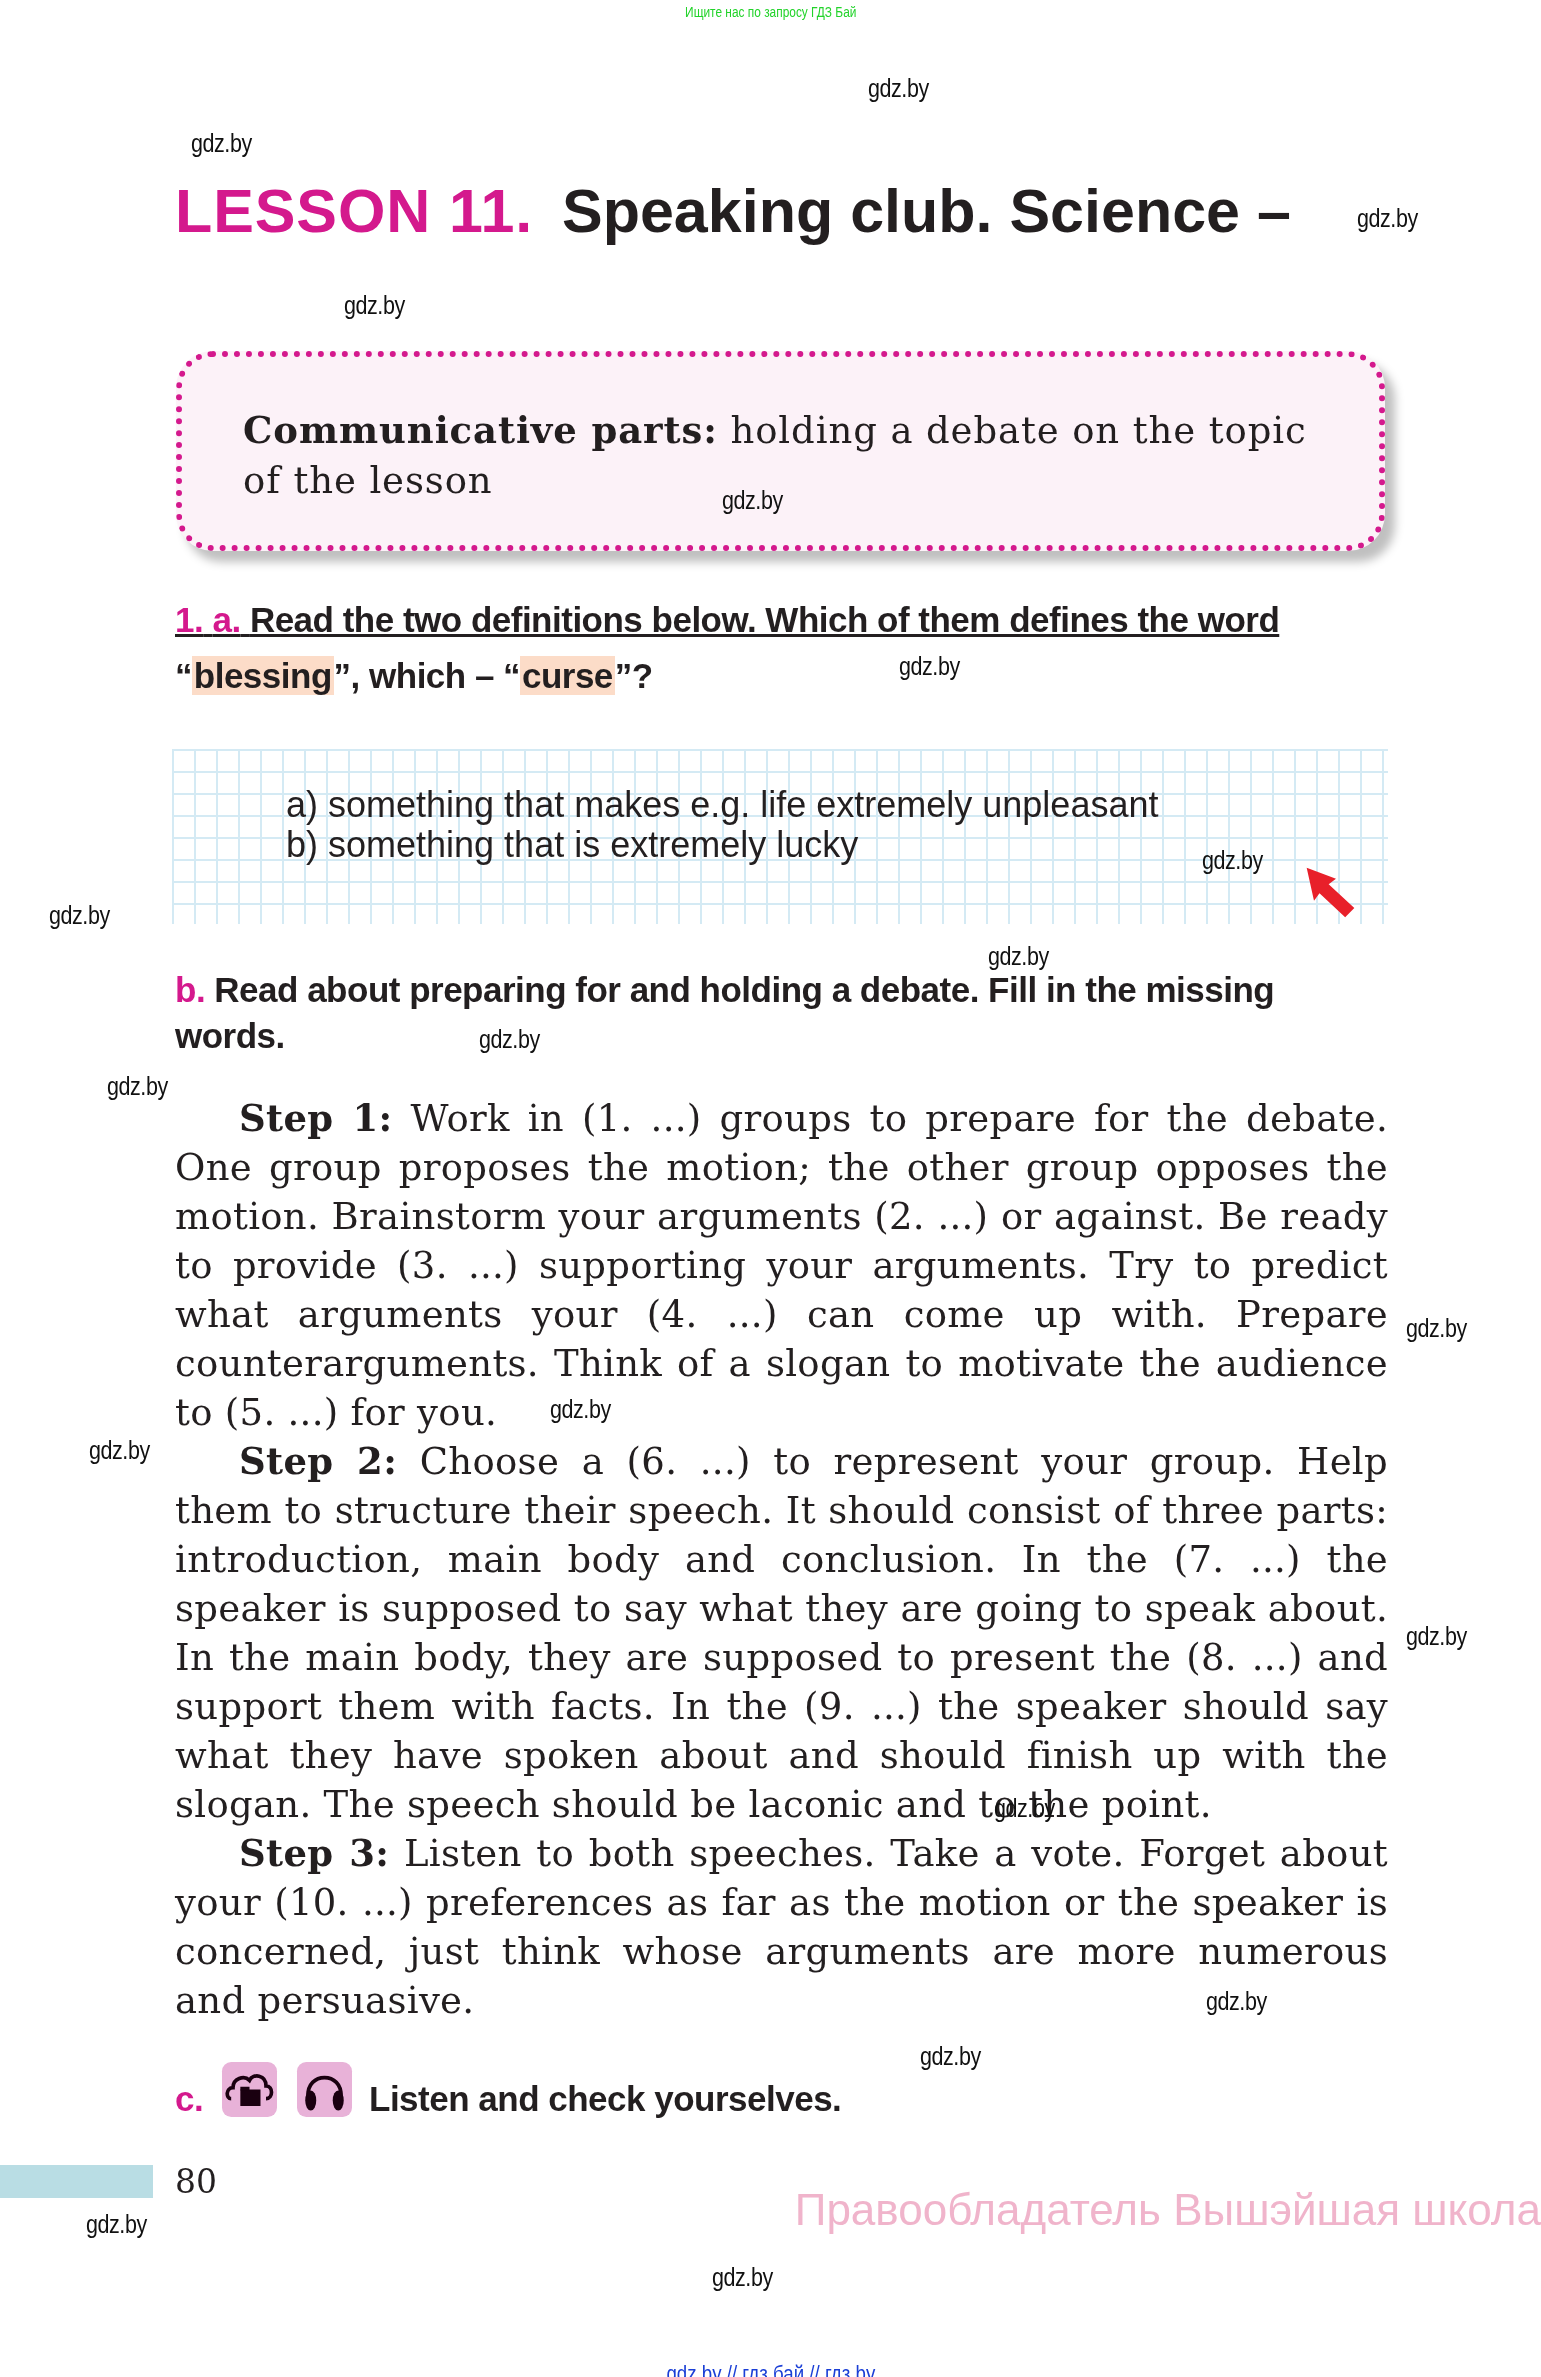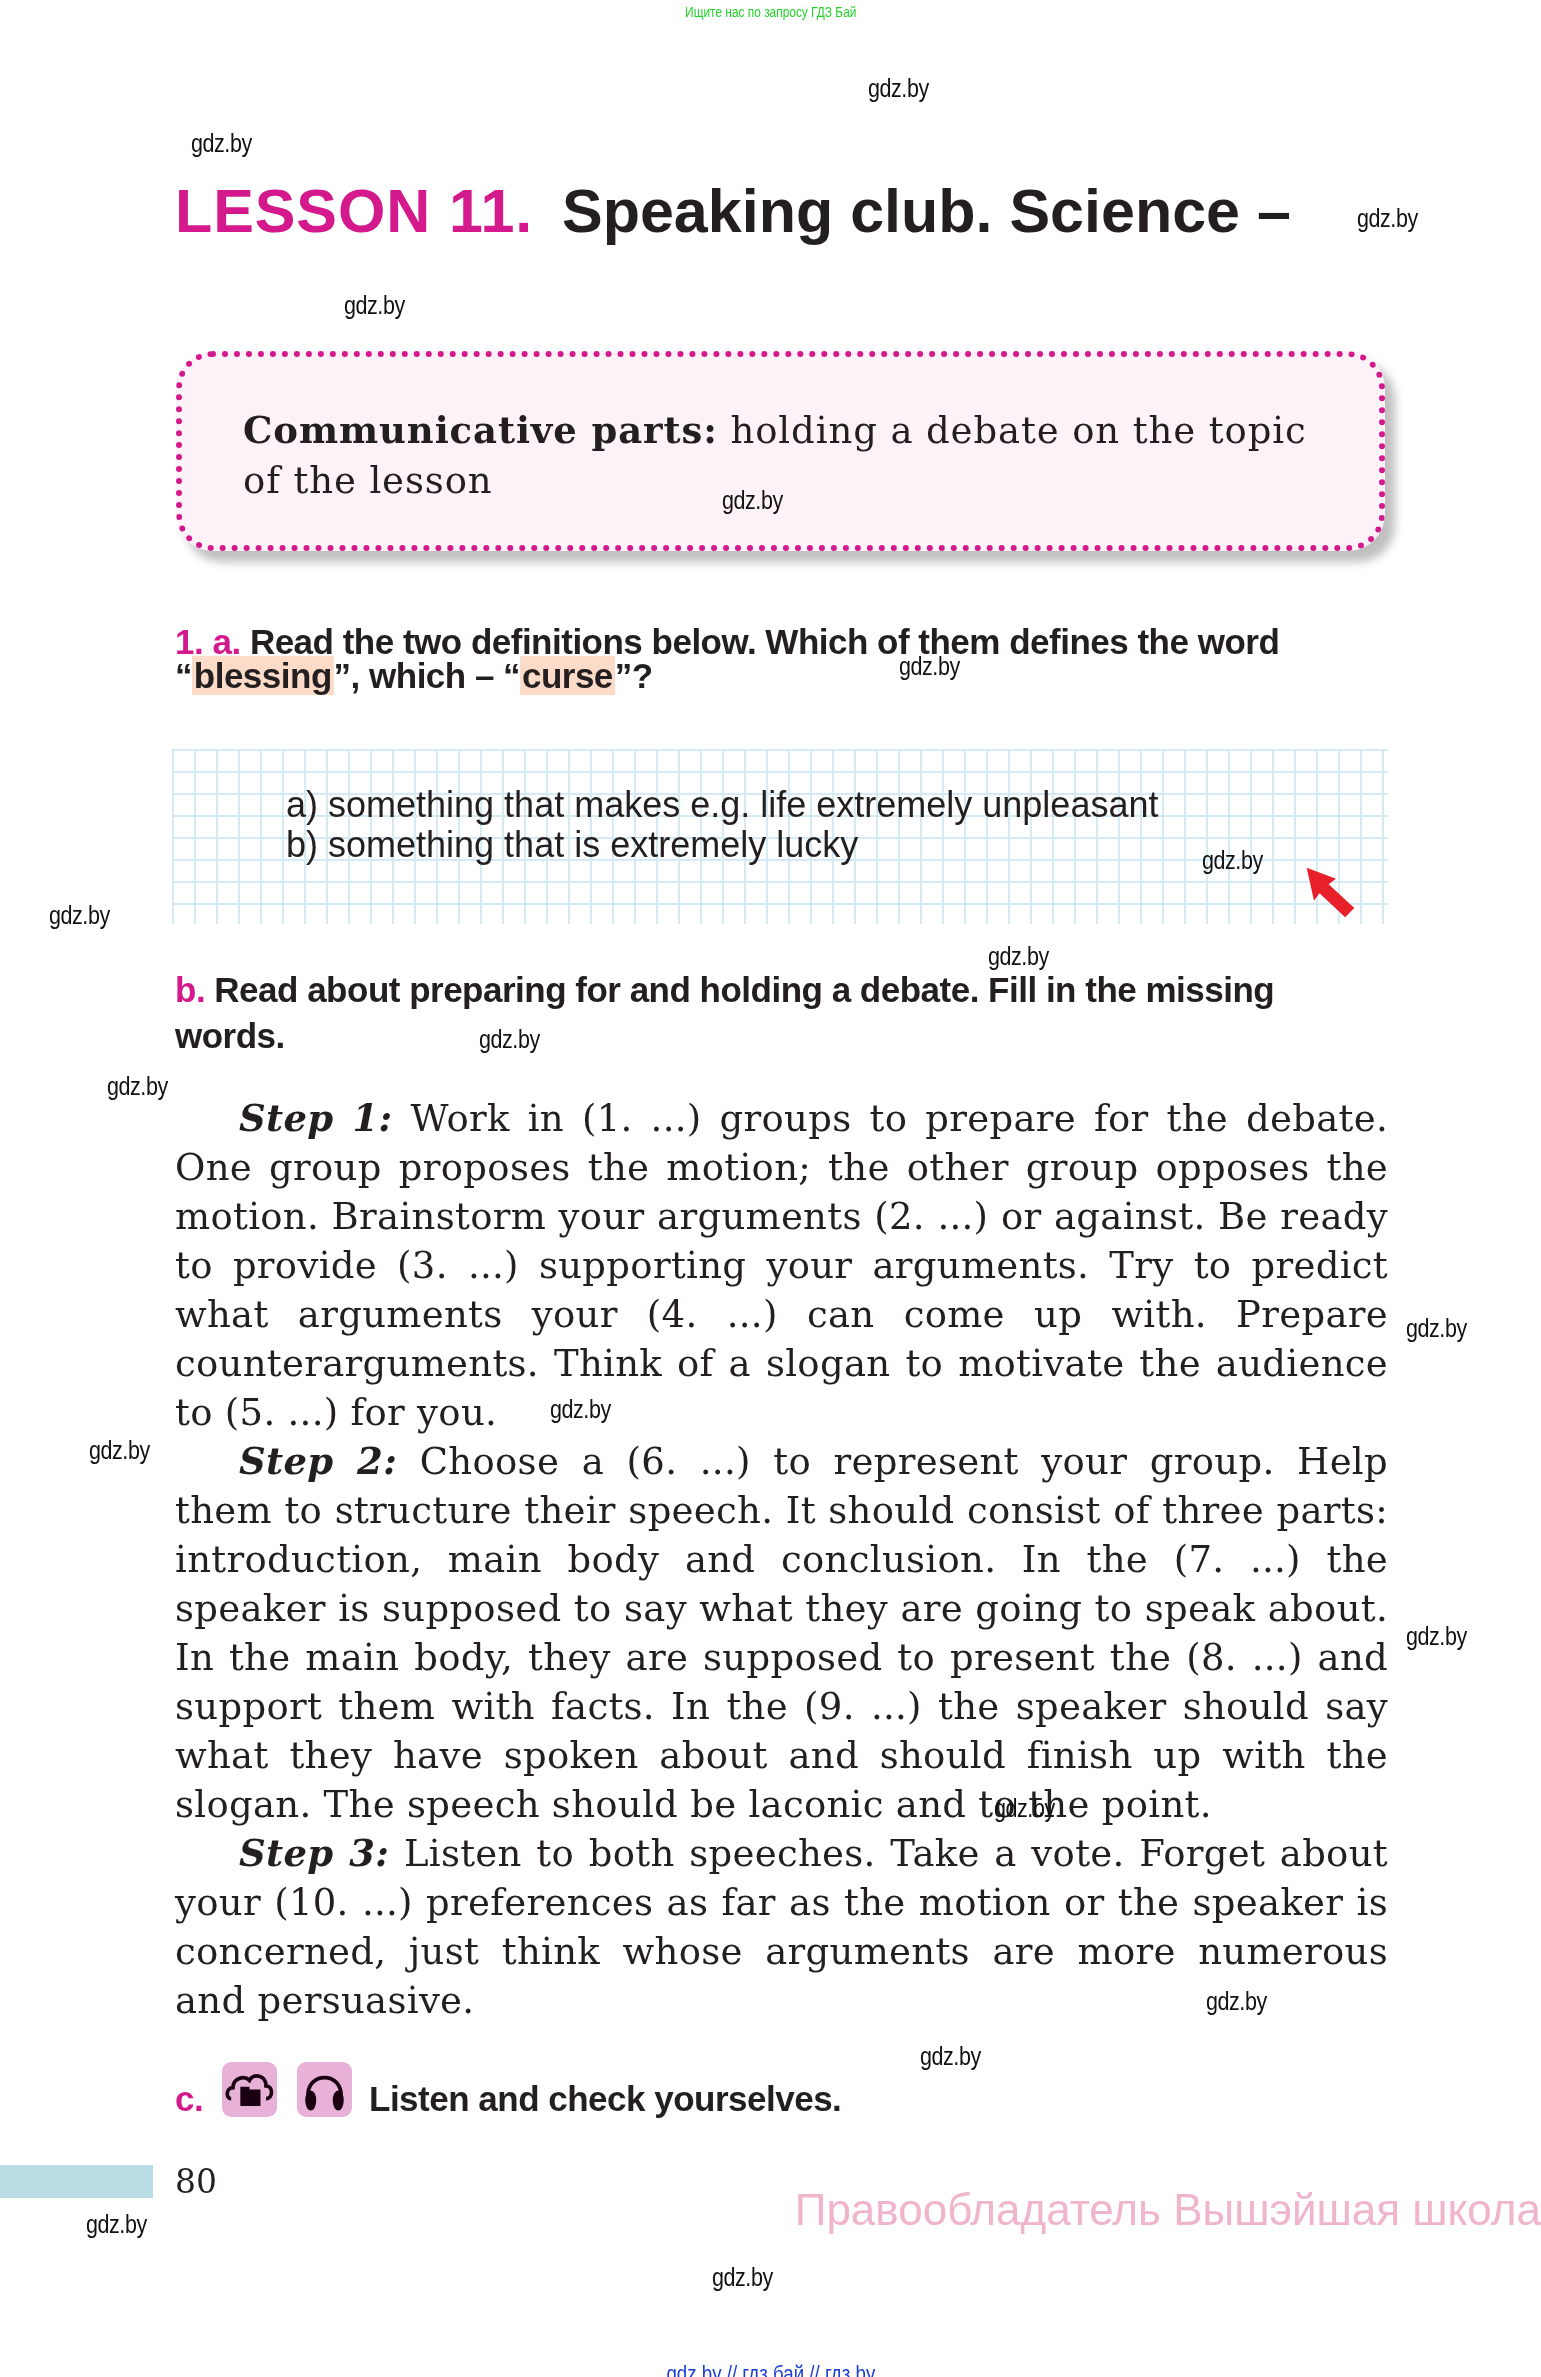--- a/index.html
+++ b/index.html
@@ -39,21 +39,21 @@
   .def { position:absolute; left:114px; font-size:36px; color:#231f20; white-space:nowrap; }
 
   .arrow { position:absolute; left:1303px; top:864px; width:55px; height:55px; }
 
   .body-text {
     position:absolute; left:175px; width:1213px;
     font-family:"DejaVu Serif", serif; font-size:37px; line-height:49px; color:#231f20;
     text-align:justify; letter-spacing:0.3px;
   }
   .body-text p { margin:0; text-indent:64px; }
-  .body-text b { font-weight:bold;font-style:italic; }
+  .body-text b { font-weight:bold; }
 
   .icon-box { position:absolute; width:55px; height:55px; background:#e8b2d8; border-radius:9.2px; }
   .page-bar { position:absolute; left:0; top:2165px; width:153px; height:33px; background:#b9dde4; }
   .page-num { position:absolute; left:175px; top:2162px; font-family:"DejaVu Serif", serif; font-size:33px; color:#231f20; }
   .rights { position:absolute; left:0; width:1541px; top:2185px; text-align:right; font-size:44px; color:#f0b4cb; }
   .footer-links { position:absolute; left:0; width:1541px; top:2327px; text-align:center; font-size:22px; color:#1b3fd6;margin-top:34px; }
   .footer-links span { display:inline-block; transform:scaleX(0.85); }
 </style>
 </head>
 <body>
@@ -71,21 +71,21 @@
 </div>
 
 <div class="comm-box">
   <div class="comm-text">
     <b>Communicative parts:</b>
     <span>holding a debate on the topic of the lesson</span>
   </div>
   <div class="wm" style="left:540px; top:129px;">gdz.by</div>
 </div>
 
-<div class="task-line" style="top:622px;">
+<div class="task-line" style="top:600px;text-decoration:underline;">
   <span class="task-letter">1.</span>
   <span class="task-letter">a.</span>
   <span>Read the two definitions below. Which of them defines the word</span>
 </div>
 <div class="task-line" style="top:656px;"><span>“</span><span class="hl">blessing</span><span>”, which – “</span><span class="hl">curse</span><span>”?</span></div>
 <div class="wm" style="left:899px; top:652px;">gdz.by</div>
 
 <div class="grid-box">
   <div class="def" style="top:35px;">a) something that makes e.g. life extremely unpleasant</div>
   <div class="def" style="top:75px;">b) something that is extremely lucky</div>

